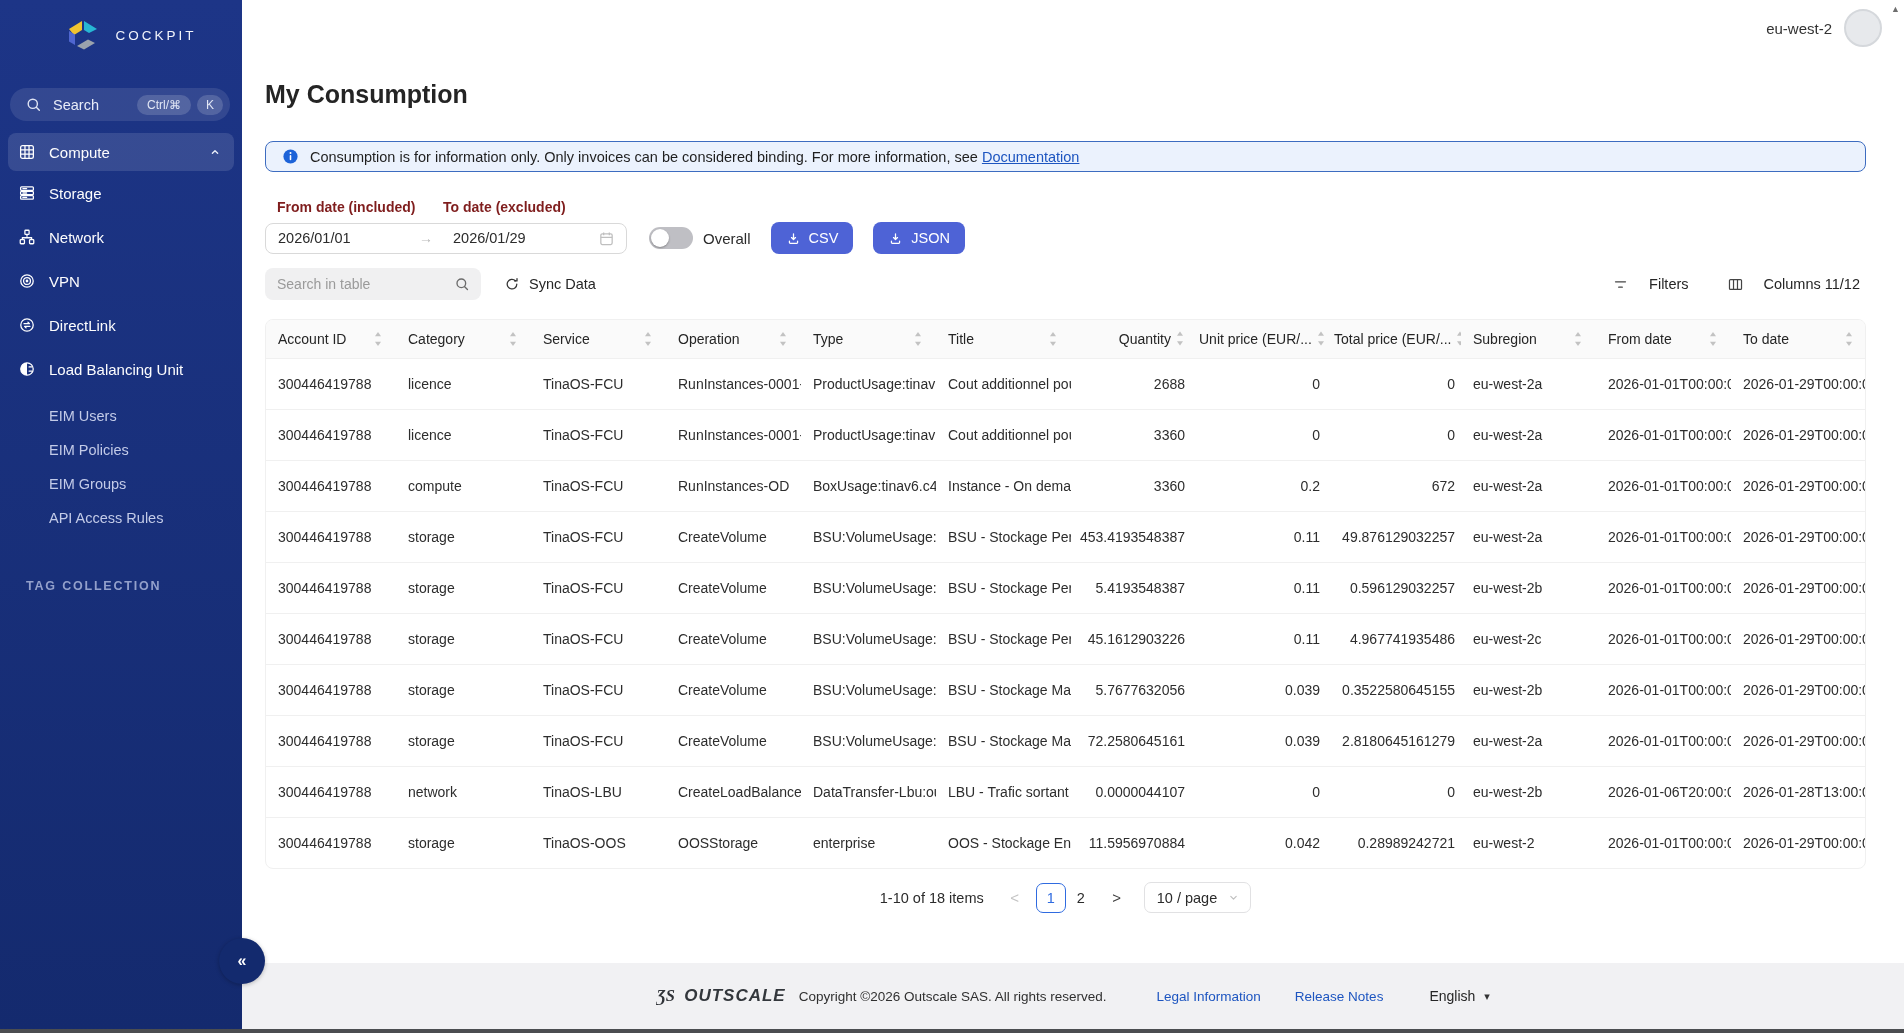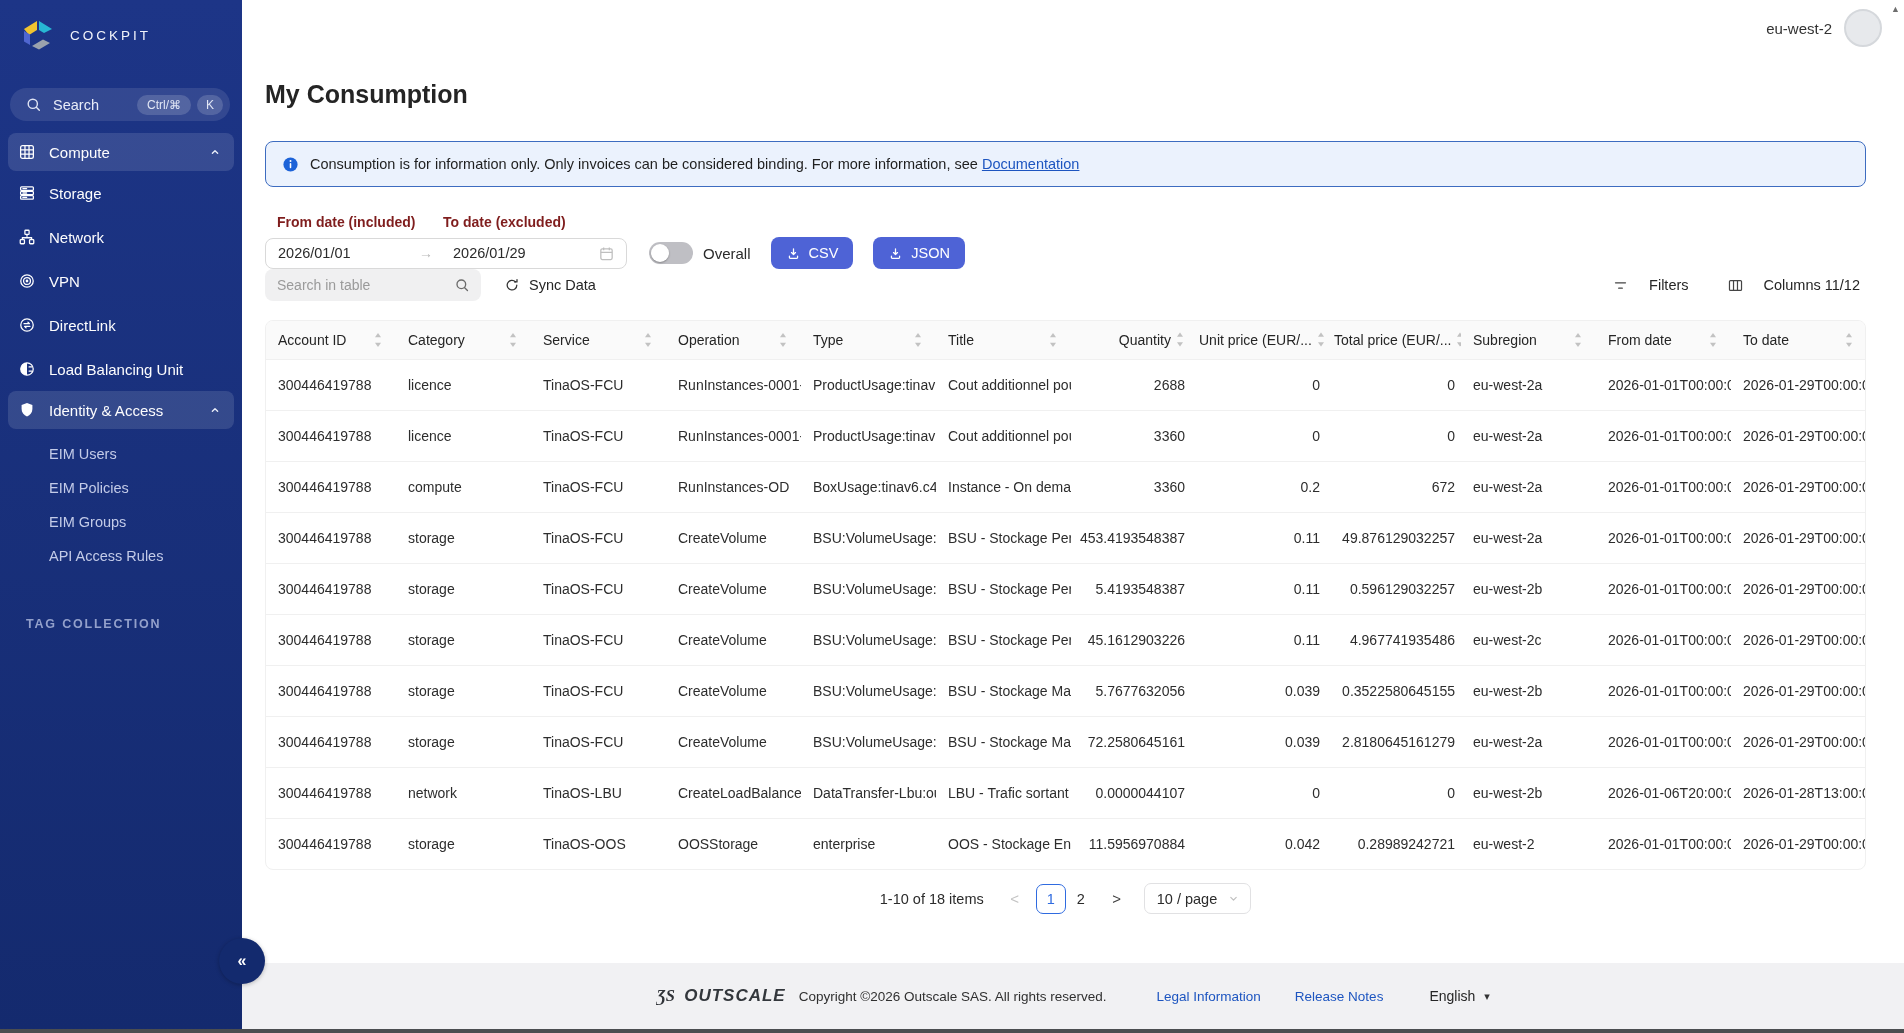--- a/index.html
+++ b/index.html
@@ -3,21 +3,21 @@
 <meta charset="utf-8">
 <style>
   * { box-sizing: border-box; margin: 0; padding: 0; }
   html,body { width:1904px; height:1033px; overflow:hidden; background:#fff;
     font-family:"Liberation Sans", sans-serif; }
   .app { display:flex; width:1904px; height:1033px; position:relative; }
 
   
   .sidebar { width:242px; flex-shrink:0; position:relative; color:#fff;
     background:linear-gradient(180deg, var(--sidebar-bg,#1d3587) 0%, var(--sidebar-bg-dark,#142a6e) 100%); }
-  .logo-row { display:flex; align-items:center; padding:15px 0 0 18px; }
+  .logo-row { display:flex; align-items:center; padding:15px 0 0 18px;justify-content:center; }
   .logo-mark { width:40px; height:40px; }
   .logo-text { margin-left:12px; font-size:13.5px; letter-spacing:3px; font-weight:500; color:#f2f4fb; }
   .side-search { margin:33px 12px 0 10px; height:33px; border-radius:18px;
     background:rgba(255,255,255,.10); display:flex; align-items:center; padding:0 7px 0 15px; cursor:pointer; }
   .side-search .s-icon { width:17px; height:17px; color:#dfe4f4; flex-shrink:0; }
   .side-search .s-icon svg { width:17px; height:17px; }
   .side-search .s-label { margin-left:11px; font-size:14.5px; color:#e8ecf8; flex:1; }
   .kbd { background:rgba(255,255,255,.16); border-radius:10px; padding:3px 10px; font-size:12px; color:#e2e7f5; }
   .kbd-k { margin-left:6px; padding:3px 9px; }
 
@@ -42,21 +42,21 @@
 
   
   .main { flex:1; position:relative; background:#fff;border-radius:29px; }
   .topbar { height:56px; display:flex; justify-content:flex-end; align-items:center; padding-right:22px; }
   .region { font-size:15px; color:#333; margin-right:12px; cursor:pointer; }
   .avatar { width:38px; height:38px; border-radius:50%; background:#e7e9ec; border:2px solid #d5d8dc; cursor:pointer; }
 
   .content { padding:0 38px 0 23px; }
   h1[data-name="page-title"] { margin-top:24px; font-size:25px; font-weight:700; color:#242424; }
 
-  .banner { margin-top:32px; height:46px; border:1px solid var(--banner-border,#3d6cc0);
+  .banner { margin-top:32px; height:31px; border:1px solid var(--banner-border,#3d6cc0);
     background:var(--banner-bg,#ebf2fd); border-radius:8px; display:flex; align-items:center; padding:0 16px; }
   .banner .info-i { width:17px; height:17px; flex-shrink:0; display:inline-flex; }
   .banner .info-i svg { width:17px; height:17px; }
   .banner-text { margin-left:11px; font-size:14.5px; color:#1f1f1f; }
   .banner-text a { color:var(--link-blue,#1d55c0); text-decoration:underline; cursor:pointer; }
 
   .date-labels { margin-top:27px; display:flex; font-size:14px; font-weight:700; color:#7f1d1d; }
   .date-labels .lbl-from { margin-left:12px; width:166px; }
 
   .controls-row { margin-top:7px; display:flex; align-items:center; }
@@ -71,21 +71,21 @@
     position:relative; cursor:pointer; flex-shrink:0; }
   .toggle .knob { position:absolute; left:2px; top:2px; width:18px; height:18px; border-radius:50%;
     background:#fff; box-shadow:0 1px 2px rgba(0,0,0,.3); }
   .toggle-label { margin-left:10px; font-size:15px; color:#2b2b2b; }
   .btn { margin-left:20px; height:32px; border:none; border-radius:8px; background:var(--button-indigo,#4e63d6);
     color:#fff; font-size:14.5px; font-family:inherit; display:flex; align-items:center; gap:8px;
     padding:0 15px; cursor:pointer; }
   .btn .dl { width:15px; height:15px; display:inline-flex; }
   .btn .dl svg { width:15px; height:15px; }
 
-  .search-row { display:flex; align-items:center; }
+  .search-row { margin-top:14px; display:flex; align-items:center; }
   .table-search { width:216px; height:32px; background:#f0f0f1; border-radius:8px; position:relative; }
   .table-search input { width:100%; height:100%; background:transparent; border:none; outline:none;
     padding:0 36px 0 12px; font-size:14px; color:#333; font-family:inherit; }
   .table-search input::placeholder { color:#9a9a9a; }
   .table-search .srch { position:absolute; right:11px; top:8px; width:16px; height:16px; color:#6b6b6b; }
   .table-search .srch svg { width:16px; height:16px; }
   .sync { margin-left:23px; display:flex; align-items:center; gap:9px; font-size:14.5px; color:#262626; cursor:pointer; }
   .sync .si { width:16px; height:16px; display:inline-flex; }
   .sync .si svg { width:16px; height:16px; }
   .right-tools { margin-left:auto; display:flex; align-items:center; gap:38px; padding-right:6px; }
@@ -221,33 +221,20 @@
         </div>
         <div class="nav-item plain" data-name="sidebar-item-load-balancing-unit">
           <span class="nav-icon" data-name="load-balancing-icon">
             <svg viewBox="0 0 24 24" fill="none" stroke="currentColor" stroke-width="1.7" stroke-linecap="round">
               <path d="M12 3.7a8.3 8.3 0 000 16.6z" fill="currentColor" stroke="none"></path>
               <circle cx="12" cy="12" r="8.3"></circle>
               <path d="M14.8 9.3h3.4M14.8 14.7h3.4"></path>
             </svg>
           </span>
           <span class="nav-label" data-name="sidebar-item-label">Load Balancing Unit</span>
-        </div>
-        <div class="nav-item active" data-name="sidebar-item-identity-access">
-          <span class="nav-icon" data-name="identity-icon">
-            <svg viewBox="0 0 24 24">
-              <path d="M12 2.8l7.2 2.6v5.3c0 4.6-2.9 8.2-7.2 9.9-4.3-1.7-7.2-5.3-7.2-9.9V5.4z" fill="currentColor"></path>
-            </svg>
-          </span>
-          <span class="nav-label" data-name="sidebar-item-label">Identity &amp; Access</span>
-          <span class="nav-chevron" data-name="chevron-up-icon">
-            <svg viewBox="0 0 24 24" fill="none" stroke="currentColor" stroke-width="2.4" stroke-linecap="round" stroke-linejoin="round">
-              <path d="M7.5 14.2L12 9.7l4.5 4.5"></path>
-            </svg>
-          </span>
         </div>
         <div class="nav-children" data-name="sidebar-submenu">
           <div class="nav-child" data-name="sidebar-item-eim-users">EIM Users</div>
           <div class="nav-child" data-name="sidebar-item-eim-policies">EIM Policies</div>
           <div class="nav-child" data-name="sidebar-item-eim-groups">EIM Groups</div>
           <div class="nav-child" data-name="sidebar-item-api-access-rules">API Access Rules</div>
         </div>
       </nav>
 
     <div class="tag-label" data-name="tag-collection-label">TAG COLLECTION</div>

